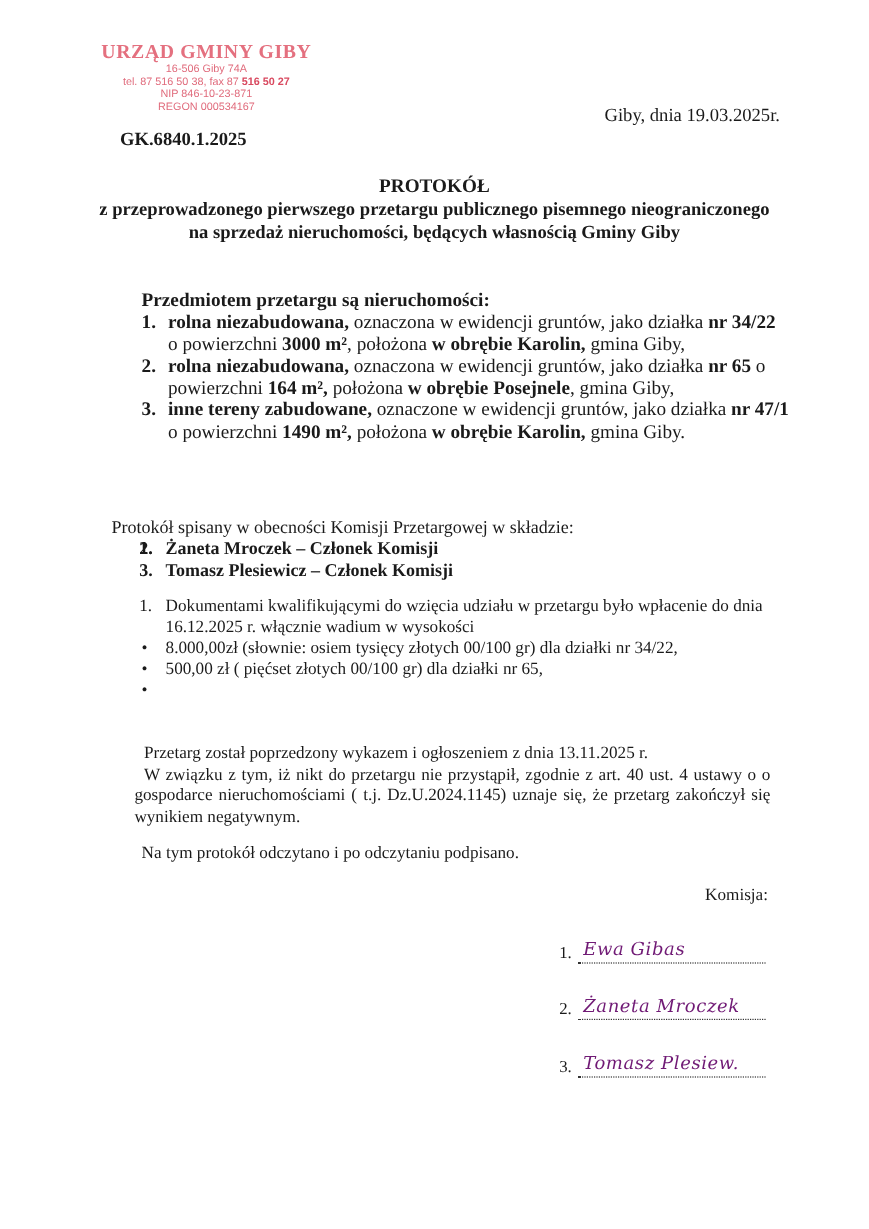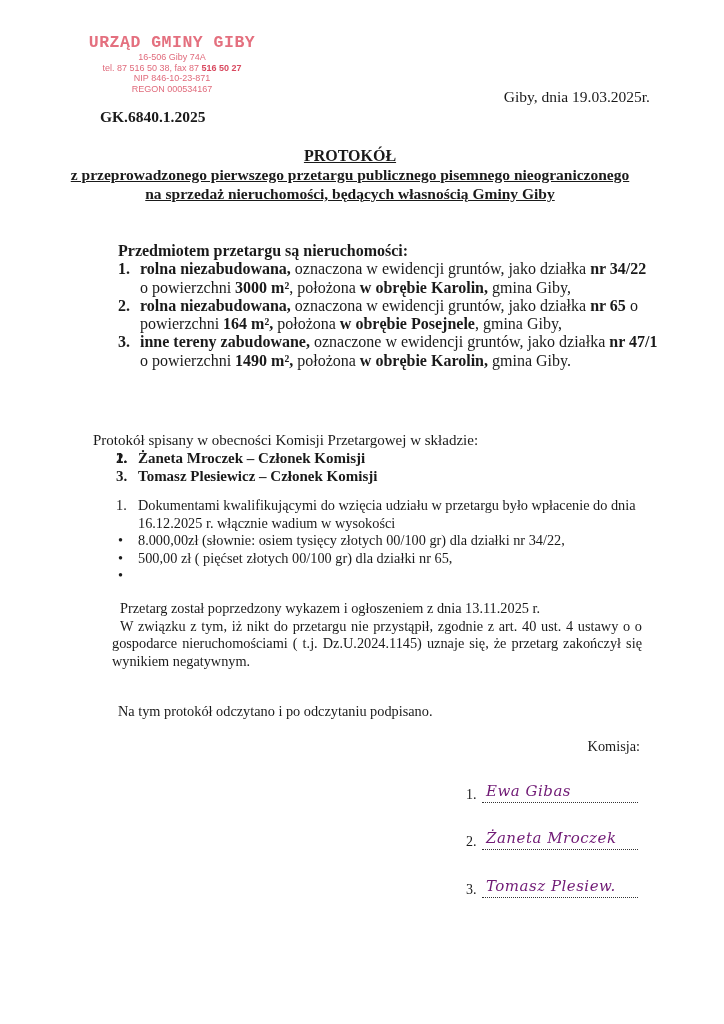--- a/index.html
+++ b/index.html
@@ -2,43 +2,43 @@
 <html><head>
   <meta charset="utf-8">
   <style>
     html, body { margin: 0; padding: 0; }
     body {
       width: 724px; height: 1024px; background: #ffffff; position: relative; overflow: hidden;
       font-family: "Liberation Serif", "DejaVu Serif", serif; color: #1a1a1a;
     }
     .abs { position: absolute; }
     .stamp { left: 84px; top: 34px; width: 176px; text-align: center; color: #e0566a; font-family: "Liberation Sans", "DejaVu Sans", sans-serif; }
-    .stamp .s-title { font-family: Liberation Mono, monospace; font-size: 16.5px; letter-spacing: 0.5px; font-weight: bold; color: #e4707f; line-height: 18px; }
+    .stamp .s-title { font-family: Liberation Serif, serif; font-size: 16.5px; letter-spacing: 0.5px; font-weight: bold; color: #e4707f; line-height: 18px; }
     .stamp .s-line { font-size: 9px; line-height: 10.5px; color: #e06b7c; }
     .stamp .s-line b { color: #d94a60; }
     .date { right: 74px; top: 88px; font-size: 15.5px; }
     .sign { left: 100px; top: 108px; font-size: 15.5px; font-weight: bold; }
-    .title-block { left: 64px; width: 572px; top: 146px; text-align: center; font-weight: bold; font-size: 15.5px; line-height: 19px; text-decoration: underline; }
+    .title-block { left: 76px; width: 572px; top: 146px; text-align: center; font-weight: bold; font-size: 15.5px; line-height: 19px; }
     .title-block .main-title { font-size: 16px; }
     .props { left: 118px; top: 242px; width: 540px; font-size: 16px; line-height: 18.3px; }
     .props .head { font-weight: bold; }
     .numlist { margin: 0; padding: 0; list-style: none; }
     .numlist li { position: relative; padding-left: 22px; }
     .numlist li .num { position: absolute; left: 0; top: 0; font-weight: bold; }
     .commission { left: 93px; top: 396px; width: 500px; font-size: 15px; line-height: 18.2px; margin-top: 35px; }
     .commission .members { padding-left: 23px; font-weight: bold; }
     .commission .members .row { position: relative; padding-left: 22px; }
     .commission .members .row .num { position: absolute; left: 0; }
     .wadium { left: 116px; top: 497px; width: 540px; font-size: 14.3px; line-height: 17.6px; }
     .wadium .point { position: relative; padding-left: 22px; }
     .wadium .point .num { position: absolute; left: 0; }
     .wadium .bullet { position: relative; padding-left: 22px; }
     .wadium .bullet .dot { position: absolute; left: 2px; top: 0; }
     .para { left: 112px; top: 600px; width: 530px; font-size: 14.3px; line-height: 17.6px; }
-    .para .p1 { text-indent: 8px; }
+    .para .p1 { text-indent: 8px; margin-top: 20px; }
     .para .p2 { text-indent: 8px; text-align: justify; }
     .para-closing { left: 118px; top: 703px; font-size: 14.3px; }
     .komisja { right: 84px; top: 738px; font-size: 14.3px; }
     .sig-row { left: 466px; width: 180px; font-size: 14px; }
     .sig-row .sig-num { display: inline-block; width: 16px; }
     .sig-row .sig-line { display: inline-block; width: 156px; border-bottom: 1.5px dotted #333; height: 16px; position: relative; vertical-align: bottom; }
     .sig-row .sig-name { position: absolute; left: 4px; bottom: 2px; color: #701a75; font-family: "DejaVu Serif", serif; font-style: italic; font-size: 15px; white-space: nowrap; letter-spacing: 0.5px; }
   </style>
 </head>
 <body>

